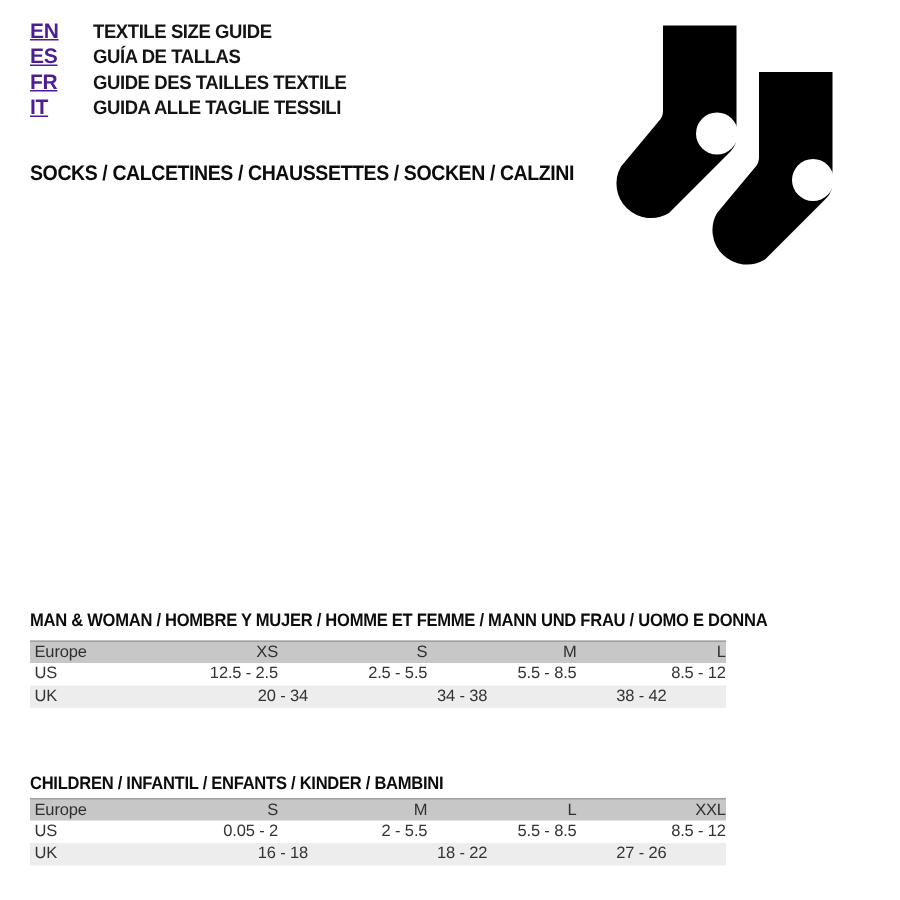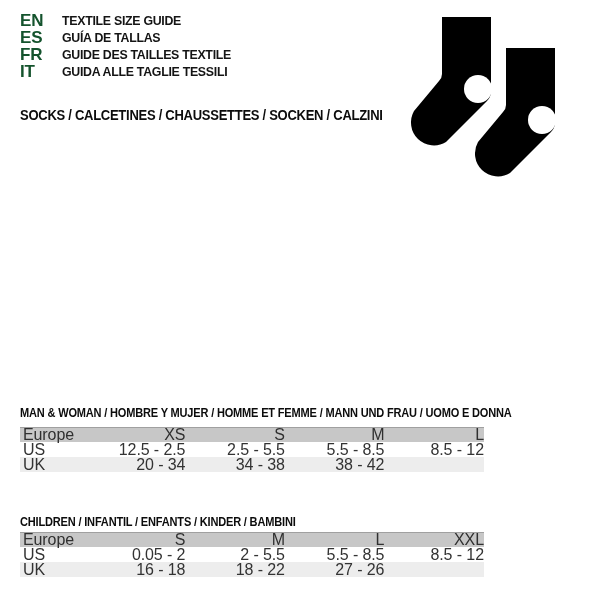--- a/index.html
+++ b/index.html
@@ -5,22 +5,22 @@
   html,body { margin:0; padding:0; background:#ffffff; }
   .page {
     position:relative; width:600px; height:600px; background:#ffffff;
     font-family:"Liberation Sans", sans-serif; overflow:hidden;
   }
 
   
   .lang-list { position:absolute; left:20px; top:12px; }
   .lang-row { display:flex; height:17px; line-height:17px; }
   .lang-code {
-    width:42px; font-weight:bold; font-size:17px; letter-spacing:-0.2px;
-    color:#14532d; flex:0 0 42px;
+    width:42px; font-weight:bold; font-size:14px; letter-spacing:-0.2px;
+    color:#4c1d95; flex:0 0 42px;text-decoration:underline;
   }
   .lang-label {
     font-weight:bold; font-size:13px; letter-spacing:-0.3px; color:#141414;
     white-space:nowrap; transform:scaleX(0.95); transform-origin:0 50%;
   }
 
   
   .category-title {
     position:absolute; left:20px; top:106px; height:18px; line-height:18px;
     font-weight:bold; font-size:14px; letter-spacing:-0.3px; color:#0c0c0c;
@@ -36,25 +36,25 @@
     letter-spacing:-0.2px; color:#0c0c0c; white-space:nowrap;
     transform:scaleX(0.92); transform-origin:0 50%; height:14px; line-height:14px;
   }
   #title-adults   { top:406px; }
   #title-children { top:515px; }
 
   .tbl { position:absolute; left:20px; width:464px; }
   #tbl-adults   { top:427px; }
   #tbl-children { top:532px; }
 
-  .trow { display:flex; height:15px; line-height:15px; font-size:16px;
+  .trow { display:flex; height:15px; line-height:15px; font-size:11px;
           letter-spacing:-0.1px; color:#333333; }
   .trow.head { background:#c7c7c7; border-top:1px solid #a0a0a0;
                height:14px; line-height:14px; color:#303030; }
-  .trow.alt  { background:#ededed; }
+  .trow.alt  { background:#ededed;gap:20px; }
   .c0 { flex:0 0 14.2%; padding-left:3px; text-align:left; box-sizing:border-box; }
   .c  { flex:0 0 21.45%; text-align:right; }
 </style>
 </head>
 <body>
 
 <div class="page">
 
   <div class="lang-list">
     <div class="lang-row">

